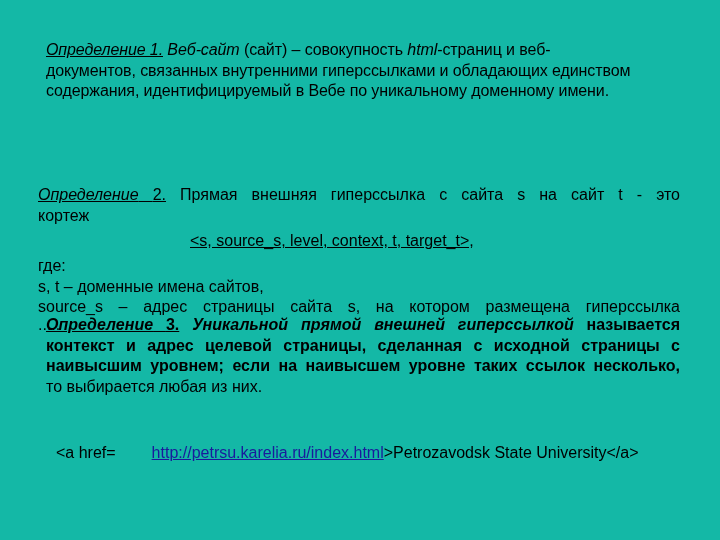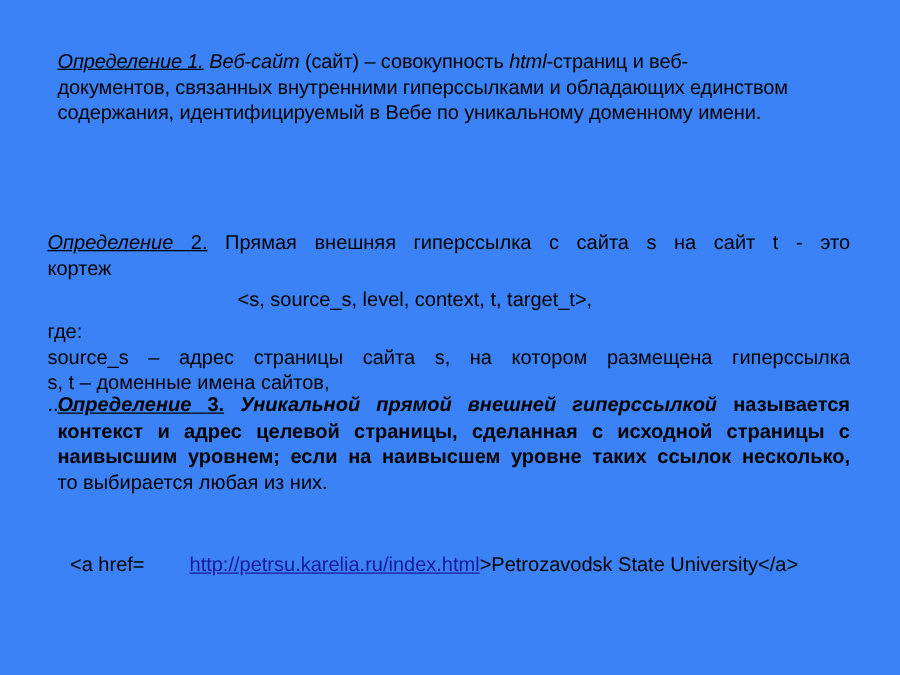--- a/index.html
+++ b/index.html
@@ -12,34 +12,34 @@
       height: 540px;
       position: relative;
       overflow: hidden;
       font-family: "Liberation Sans", sans-serif;
       color: #000000;
       font-size: 16px;
     }
     .slide {
       position: absolute;
       inset: 0;
-      background: #3b82f6;
+      background: #14b8a6;
     }
     .block {
       position: absolute;
       line-height: 20.5px;
       font-size: 16px;
     }
     .u { text-decoration: underline; }
     .i { font-style: italic; }
 
     #def1 { left: 46px; top: 40px; width: 590px; letter-spacing: -0.1px; }
     #def2 { left: 38px; top: 145px; width: 642px; margin-top: 40px; }
     #def2 .line { display: block; }
-    #def2 .tuple { display: block; padding-left: 152px; }
+    #def2 .tuple { display: block; padding-left: 152px; text-decoration: underline; }
     #def2 .full { text-align: justify; text-align-last: justify; }
     #def3 { left: 46px; top: 315px; width: 634px; }
     #def3 .full { display: block; text-align: justify; text-align-last: justify; font-weight: bold; }
     #def3 .last { display: block; }
     #example { left: 56px; top: 443px; width: 640px; white-space: nowrap; }
     a.link {
       color: #1a1a9c;
       text-decoration: underline;
       margin-left: 36px;
     }
@@ -52,22 +52,22 @@
   <div class="block" id="def1">
     <span class="i u">Определение 1.</span>
     <span class="i">Веб-сайт</span><span> (сайт) – совокупность </span><span class="i">html</span><span>-страниц и веб-документов, связанных внутренними гиперссылками и обладающих единством содержания, идентифицируемый в Вебе по уникальному доменному имени.</span>
   </div>
 
   <div class="block" id="def2">
     <span class="line full"><span class="i u">Определение</span><span class="u"> </span><span class="u">2.</span><span> Прямая внешняя гиперссылка с сайта s на сайт t - это</span></span>
     <span class="line">кортеж</span>
     <span class="tuple" style="line-height:30px;">&lt;s, source_s, level, context, t, target_t&gt;,</span>
     <span class="line">где:</span>
+    <span class="line">s, t – доменные имена сайтов,</span>
     <span class="line full">source_s – адрес страницы сайта s, на котором размещена гиперссылка</span>
-    <span class="line">s, t – доменные имена сайтов,</span>
     <span class="line" style="line-height:14px;">.....</span>
   </div>
 
   <div class="block" id="def3">
     <span class="full"><span class="i u">Определение</span><span class="u"> </span><span class="u">3.</span><span class="i"> Уникальной прямой внешней гиперссылкой</span><span> называется</span></span>
     <span class="full">контекст и адрес целевой страницы, сделанная с исходной страницы с</span>
     <span class="full">наивысшим уровнем; если на наивысшем уровне таких ссылок несколько,</span>
     <span class="last">то выбирается любая из них.</span>
   </div>
 

